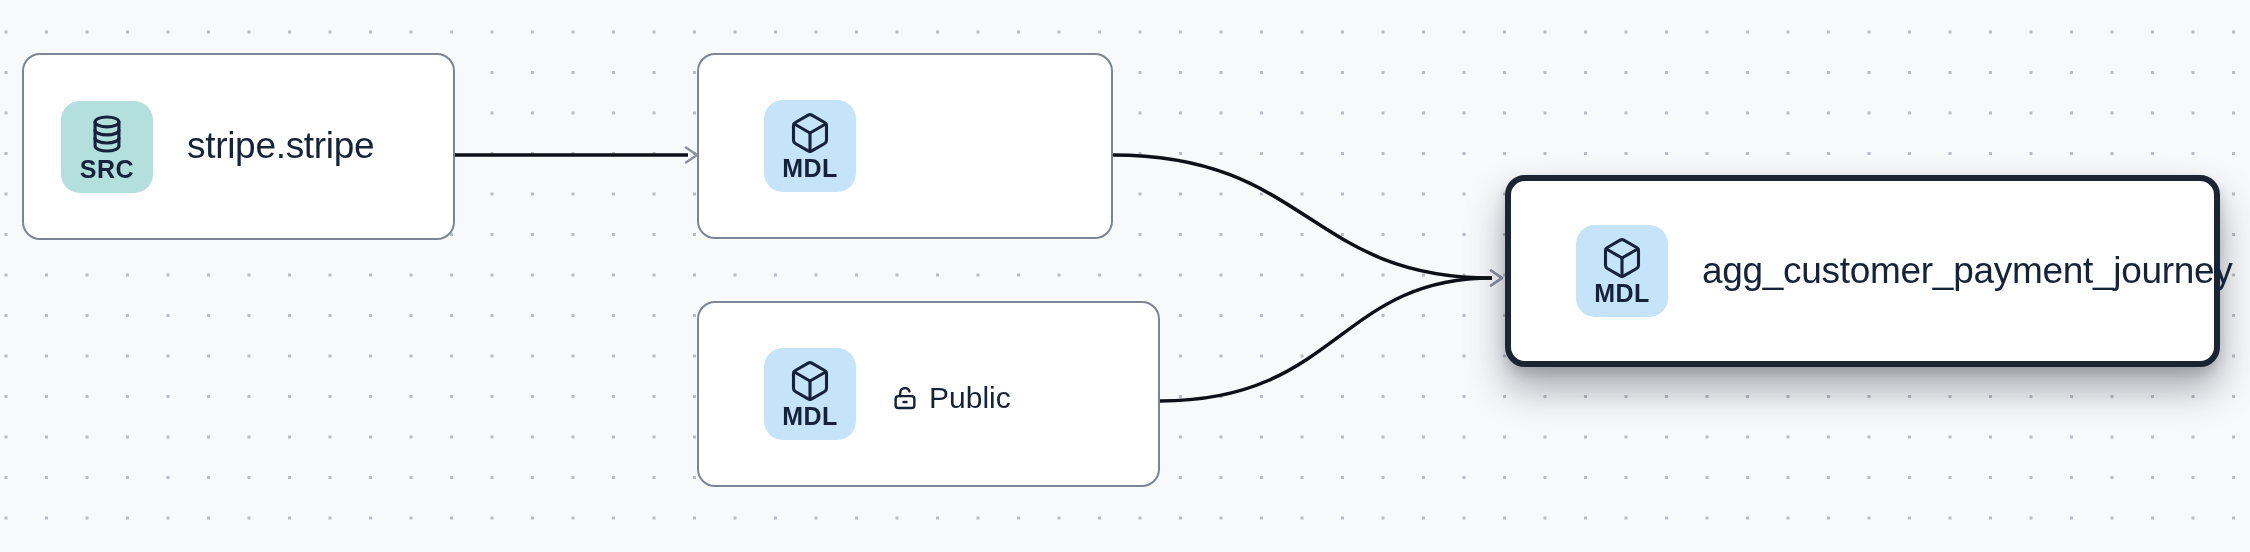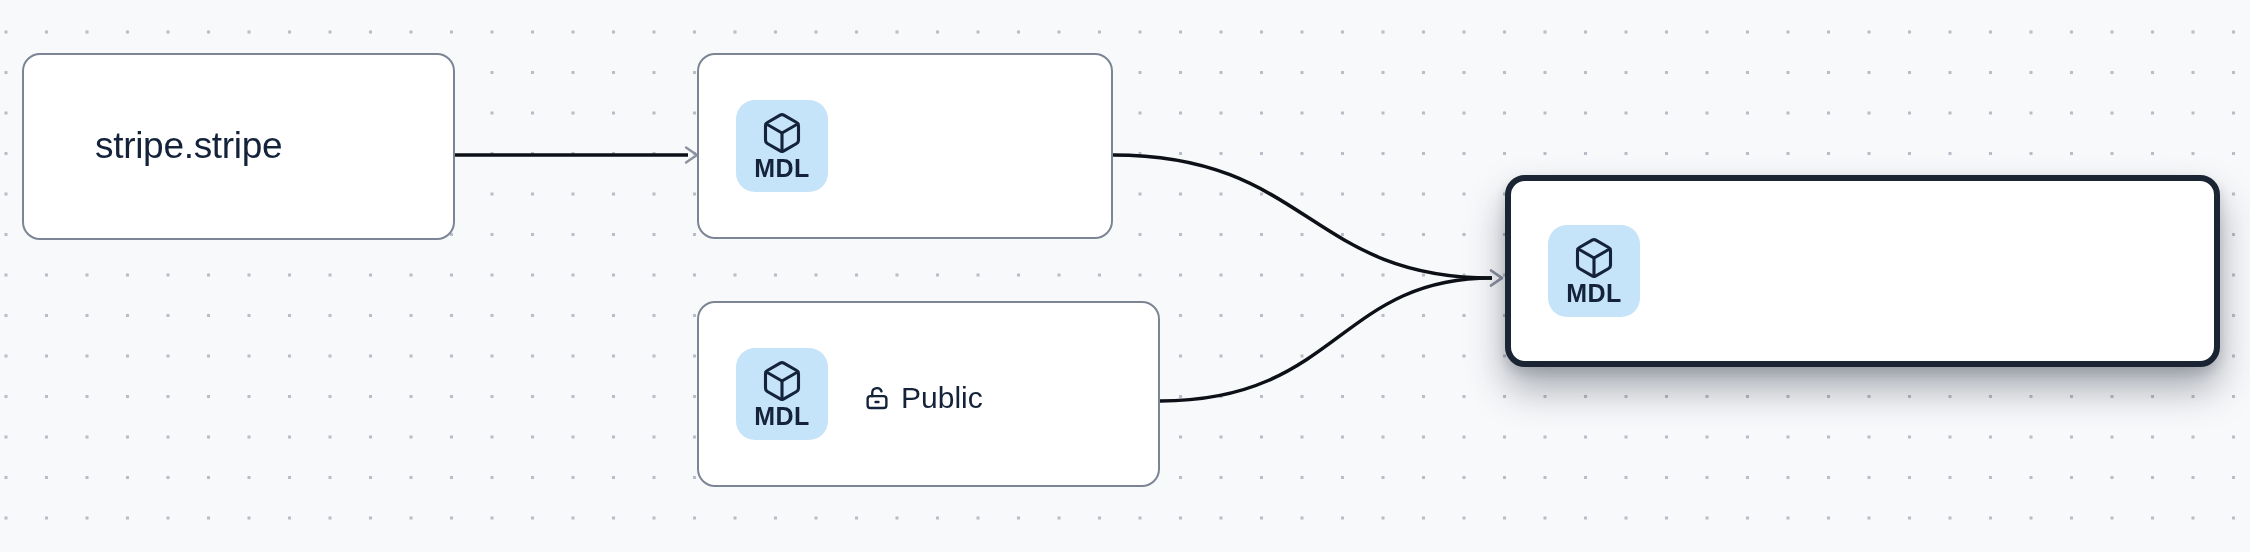--- a/index.html
+++ b/index.html
@@ -35,21 +35,21 @@
   .n2{left:697px;top:53px;width:416px;height:186px;}
   .n3{left:697px;top:301px;width:463px;height:186px;}
   .n4{left:1505px;top:175px;width:715px;height:192px;}
   .badge{
     width:92px;height:92px;border-radius:19px;
     flex:0 0 auto;
     display:flex;flex-direction:column;align-items:center;justify-content:center;
     color:#14233a;
   }
   .badge-src{background:#b3e0dd;}
-  .badge-mdl{background:#c6e4f9;}
+  .badge-mdl{background:#c6e4f9;margin-left:28px;}
   .badge svg{display:block;}
   .badge-label{
     font-size:25px;font-weight:600;letter-spacing:0.5px;
     margin-top:1px;line-height:1;color:#14233a;
   }
   .text-col{margin-left:34px;display:flex;flex-direction:column;justify-content:center;min-width:0;}
   .title{
     font-size:37px;font-weight:500;color:#14233a;
     letter-spacing:-0.3px;white-space:nowrap;line-height:1.15;
   }
@@ -73,20 +73,29 @@
       <path class="edge-path" d="M1113 155 C1308 155 1308 278 1492 278"></path>
       <path class="edge-arrow" d="M1491 270.5 L1502 278 L1491 285.5"></path>
     </g>
     <g>
       <path class="edge-path" d="M1160 401 C1338 401 1338 278 1492 278"></path>
       <path class="edge-arrow" d="M1491 270.5 L1502 278 L1491 285.5"></path>
     </g>
   </svg>
 
   <div class="node n1">
+    <div class="badge badge-src">
+      <svg width="44" height="44" viewBox="0 0 24 24" fill="none" stroke="#14233a" stroke-width="1.7" stroke-linecap="round" stroke-linejoin="round">
+        <ellipse cx="12" cy="5.4" rx="6.5" ry="2.7"></ellipse>
+        <path d="M5.5 5.4 v13.2 c0 1.5 2.91 2.7 6.5 2.7 s6.5 -1.2 6.5 -2.7 V5.4"></path>
+        <path d="M5.5 9.8 c0 1.5 2.91 2.7 6.5 2.7 s6.5 -1.2 6.5 -2.7"></path>
+        <path d="M5.5 14.2 c0 1.5 2.91 2.7 6.5 2.7 s6.5 -1.2 6.5 -2.7"></path>
+      </svg>
+      <span class="badge-label">SRC</span>
+    </div>
     <div class="text-col">
       <div class="title">stripe.stripe</div>
     </div>
   </div>
 
   <div class="node n2">
     <div class="badge badge-mdl">
       <svg width="44" height="44" viewBox="0 0 24 24" fill="none" stroke="#14233a" stroke-width="1.7" stroke-linecap="round" stroke-linejoin="round">
         <path d="M21 16V8a2 2 0 0 0-1-1.73l-7-4a2 2 0 0 0-2 0l-7 4A2 2 0 0 0 3 8v8a2 2 0 0 0 1 1.73l7 4a2 2 0 0 0 2 0l7-4A2 2 0 0 0 21 16z"></path>
         <polyline points="3.27 6.96 12 12.01 20.73 6.96"></polyline>
@@ -119,15 +128,18 @@
 
   <div class="node n4 selected">
     <div class="badge badge-mdl">
       <svg width="44" height="44" viewBox="0 0 24 24" fill="none" stroke="#14233a" stroke-width="1.7" stroke-linecap="round" stroke-linejoin="round">
         <path d="M21 16V8a2 2 0 0 0-1-1.73l-7-4a2 2 0 0 0-2 0l-7 4A2 2 0 0 0 3 8v8a2 2 0 0 0 1 1.73l7 4a2 2 0 0 0 2 0l7-4A2 2 0 0 0 21 16z"></path>
         <polyline points="3.27 6.96 12 12.01 20.73 6.96"></polyline>
         <line x1="12" y1="22.08" x2="12" y2="12"></line>
       </svg>
       <span class="badge-label">MDL</span>
     </div>
+    <div class="text-col">
+      <div class="title">agg_customer_payment_journey</div>
+    </div>
   </div>
 
 </div>
 
 </body></html>

